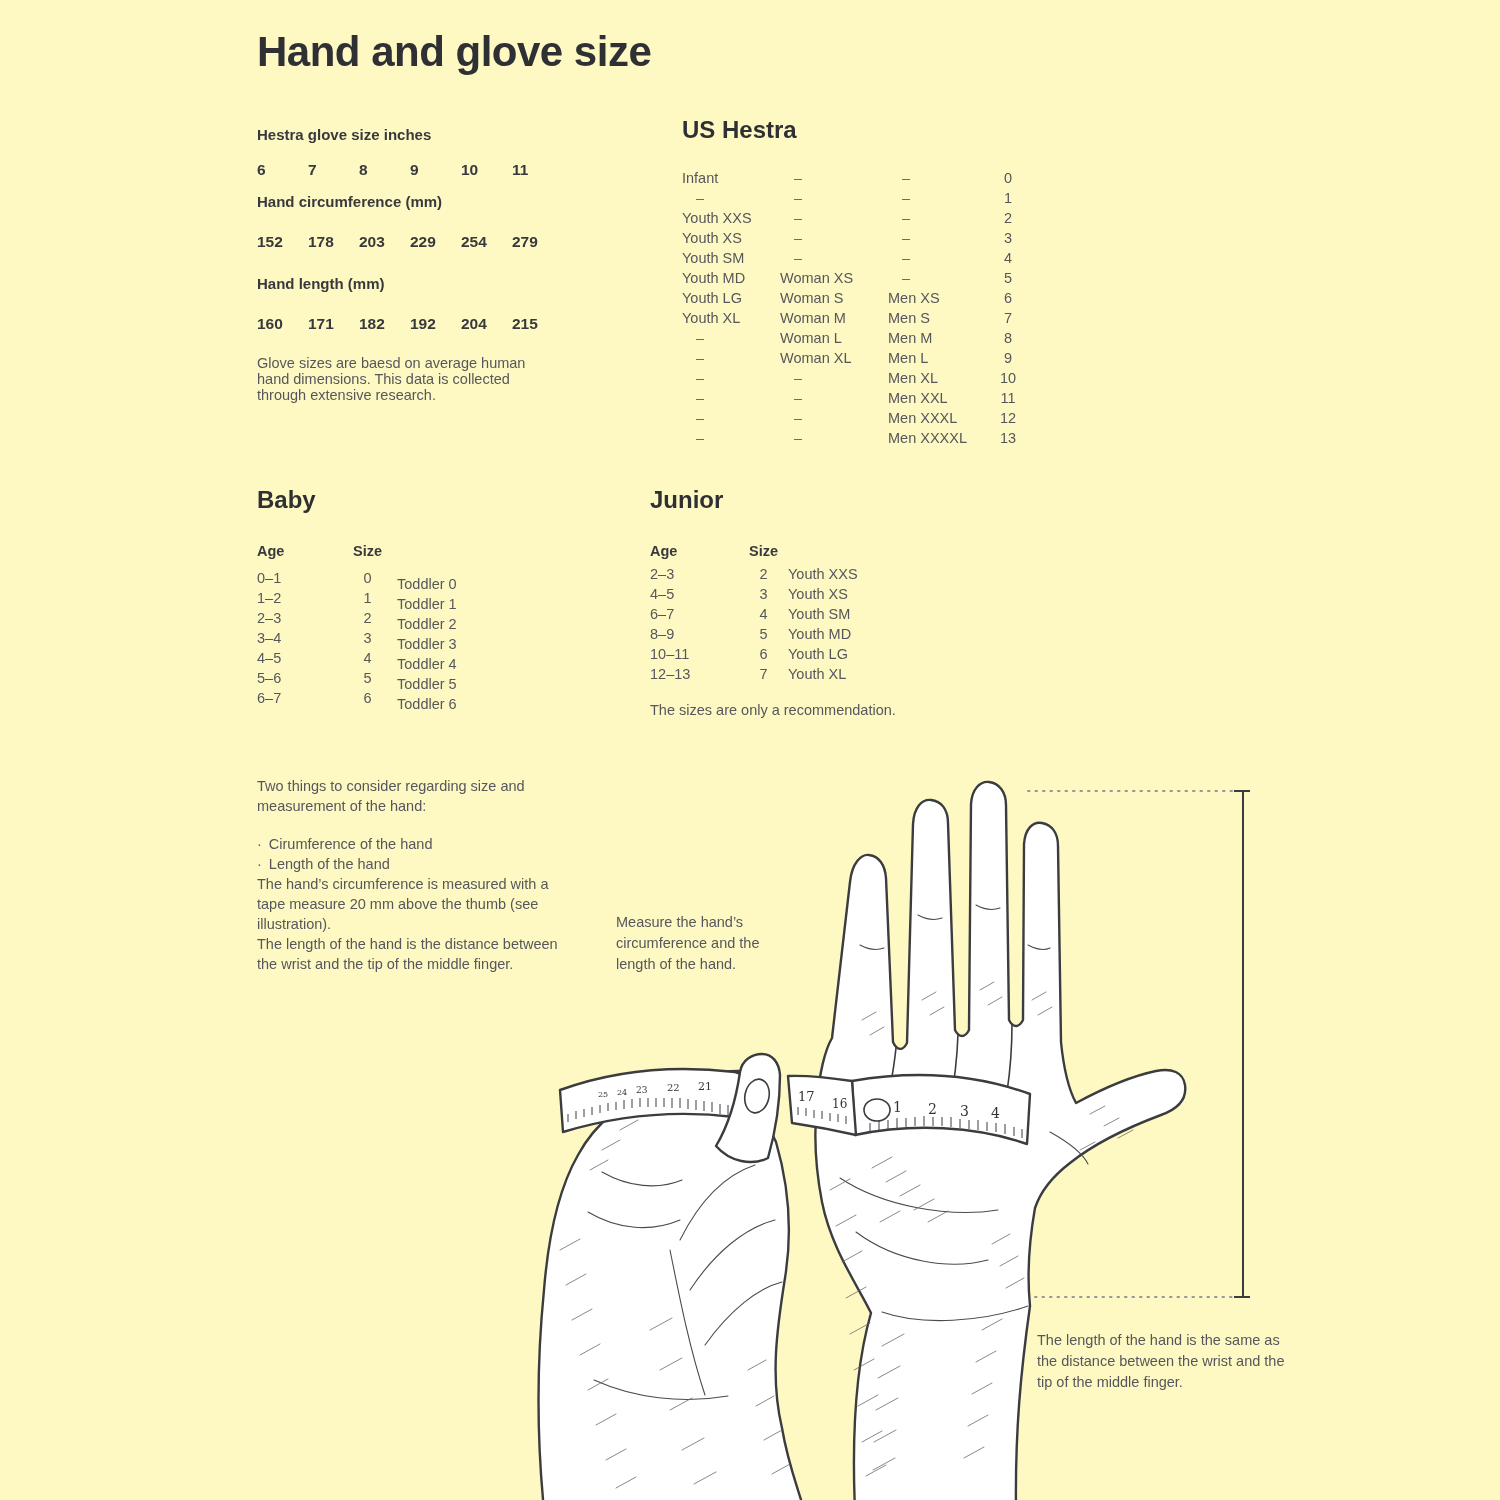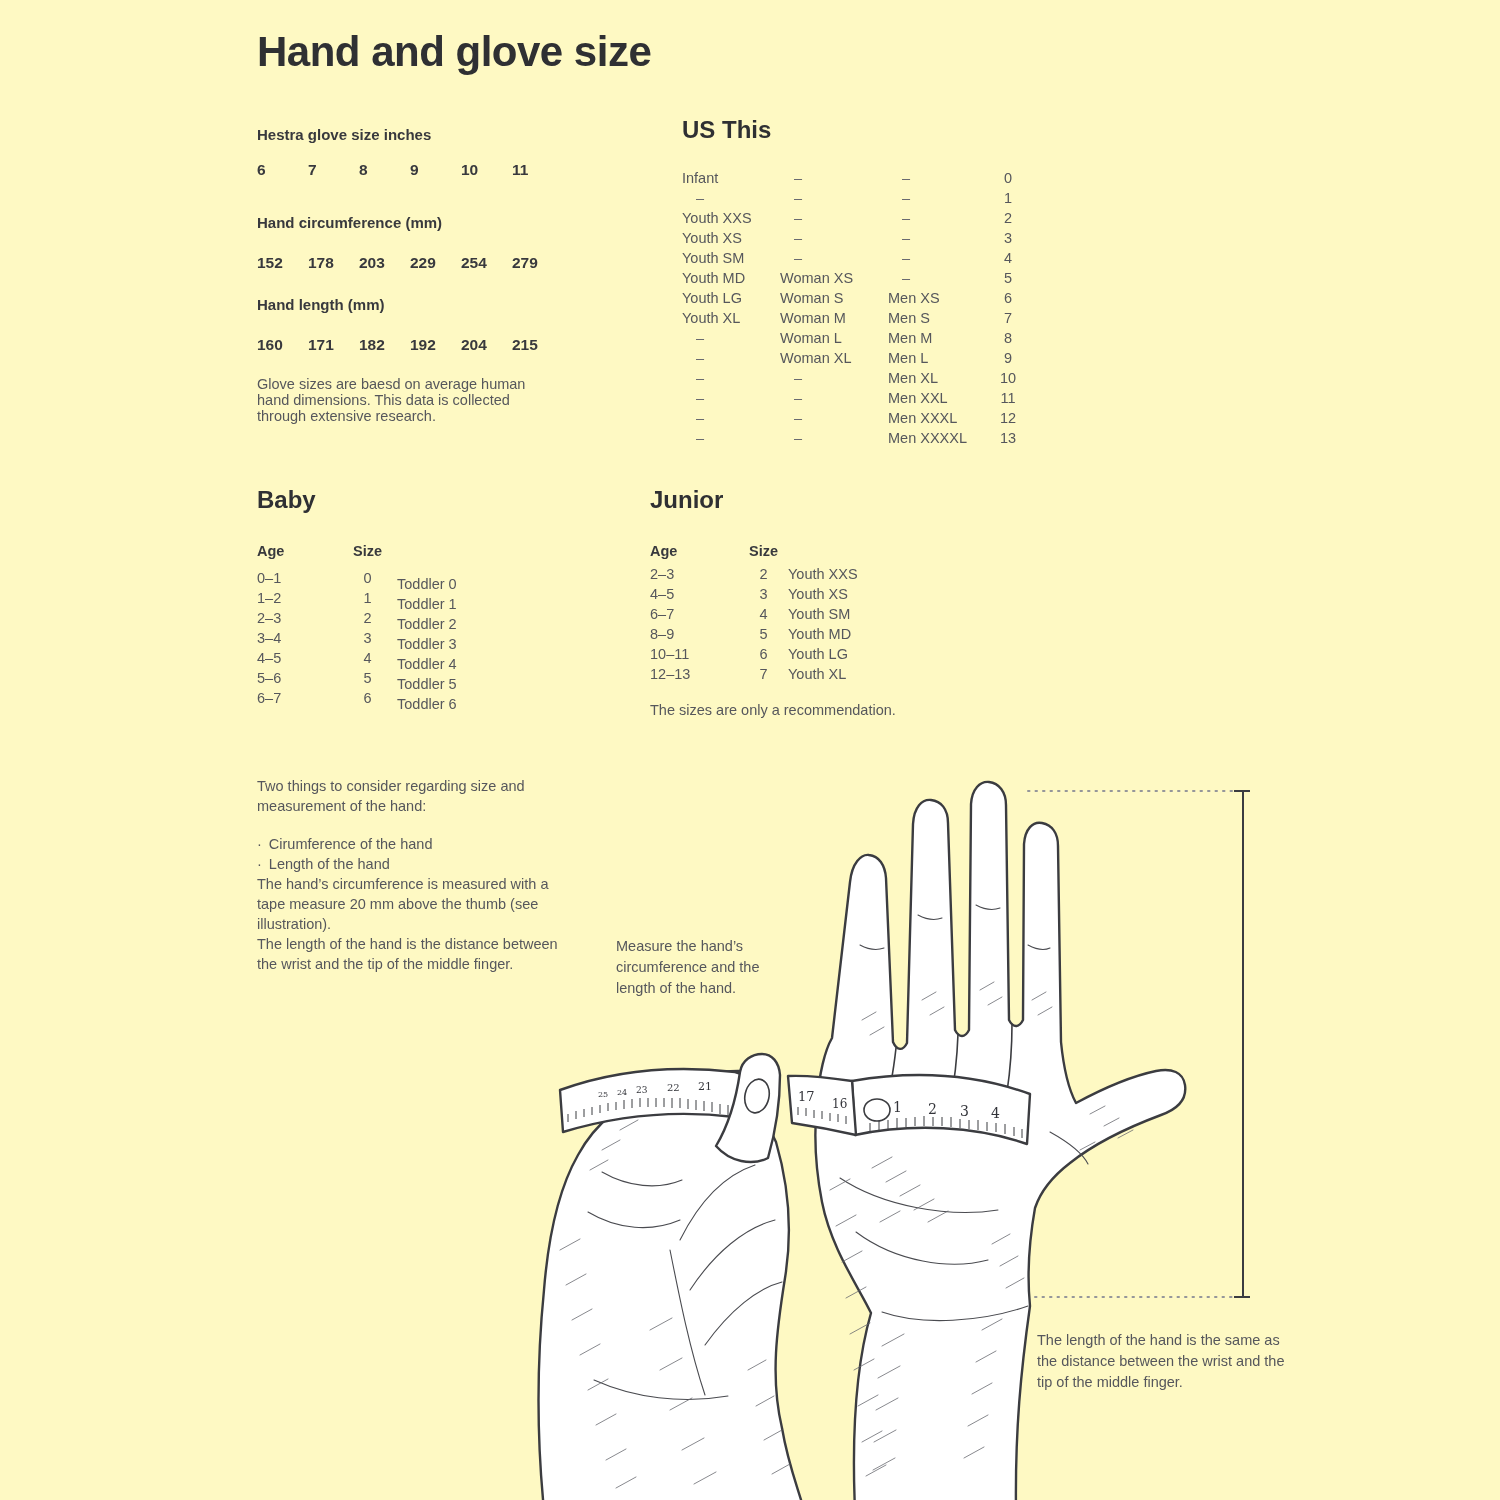--- a/index.html
+++ b/index.html
@@ -36,21 +36,21 @@
   .junior .trow .tcell:nth-child(3){padding-left:7px;}
   .jnote{margin:16px 0 0;font-size:14.5px;line-height:20px;color:#56575c;}
   
   .measure{position:absolute;left:257px;top:776px;width:330px;}
   .measure p{margin:0;font-size:14.5px;line-height:20px;color:#56575c;}
   .p1{margin-top:24px;width:300px;}
   .bullets{margin-top:18px;}
   .bullet{display:flex;gap:7px;font-size:14.5px;line-height:20px;color:#56575c;}
   .p2{margin-top:20px;width:312px;}
   .p3{margin-top:18px;width:318px;}
-  .cap1{position:absolute;left:616px;top:936px;width:172px;font-size:14.5px;line-height:21px;color:#56575c;}
+  .cap1{position:absolute;left:616px;top:912px;width:172px;font-size:14.5px;line-height:21px;color:#56575c;}
   .cap2{position:absolute;left:1025px;top:1330px;width:250px;font-size:14.5px;line-height:21px;color:#56575c;padding-left:12px;}
   
   .illus{position:absolute;left:530px;top:770px;}
   .fillw{fill:#ffffff;stroke:#3b3c40;stroke-width:2.4;stroke-linecap:round;stroke-linejoin:round;}
   .ln{fill:none;stroke:#3b3c40;stroke-width:1.6;stroke-linecap:round;stroke-linejoin:round;}
   .thin{fill:none;stroke:#4a4b50;stroke-width:1.1;stroke-linecap:round;}
   .hatch{fill:none;stroke:#63646a;stroke-width:0.9;opacity:0.85;stroke-linecap:round;}
   .tick{fill:none;stroke:#3b3c40;stroke-width:1;}
   .tnum{font-family:"DejaVu Serif",serif;fill:#33343a;}
   .guide-dot{fill:none;stroke:#95969a;stroke-width:2;stroke-linecap:round;stroke-dasharray:1.5 6;}
@@ -66,21 +66,21 @@
   <section class="sizes">
     <div class="lbl">Hestra glove size inches</div>
     <div class="numrow" style="margin-top:17px">
         <span>6</span>
         <span>7</span>
         <span>8</span>
         <span>9</span>
         <span>10</span>
         <span>11</span>
       </div>
-    <div class="lbl" style="margin-top:35px">Hand circumference (mm)</div>
+    <div class="lbl" style="margin-top:14px">Hand circumference (mm)</div>
     <div class="numrow" style="margin-top:22px">
         <span>152</span>
         <span>178</span>
         <span>203</span>
         <span>229</span>
         <span>254</span>
         <span>279</span>
       </div>
     <div class="lbl" style="margin-top:24px">Hand length (mm)</div>
     <div class="numrow" style="margin-top:22px">
@@ -88,21 +88,21 @@
         <span>171</span>
         <span>182</span>
         <span>192</span>
         <span>204</span>
         <span>215</span>
       </div>
     <p class="note">Glove sizes are baesd on average human hand dimensions. This data is collected through extensive research.</p>
   </section>
 
   <section class="us">
-    <h2 class="sec-h">US This</h2>
+    <h2 class="sec-h">US Hestra</h2>
     <div class="table">
         <div class="trow">
           <span class="tcell">Infant</span>
           <span class="tcell dash">–</span>
           <span class="tcell dash">–</span>
           <span class="tcell">0</span>
         </div>
         <div class="trow">
           <span class="tcell dash">–</span>
           <span class="tcell dash">–</span>

